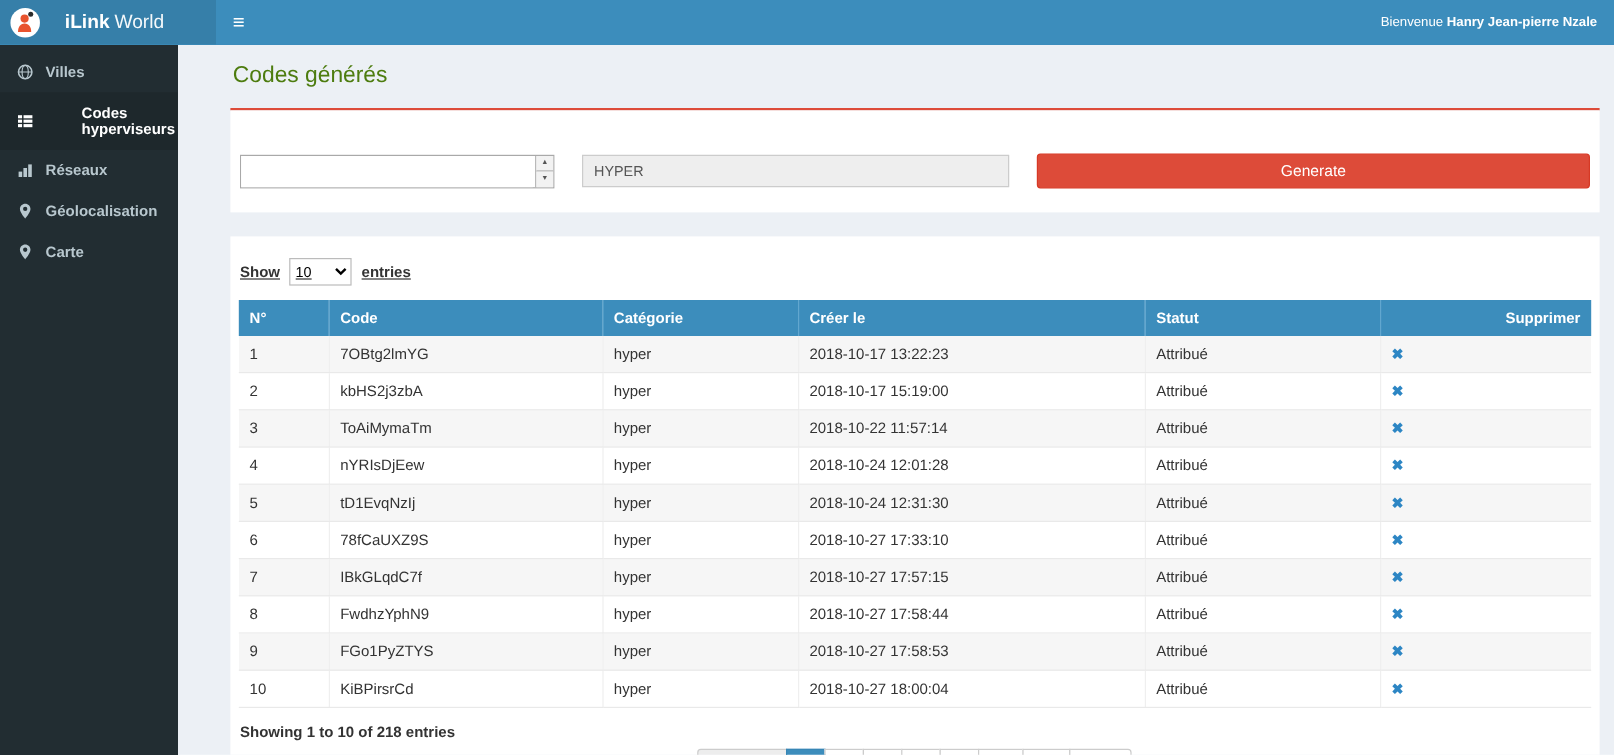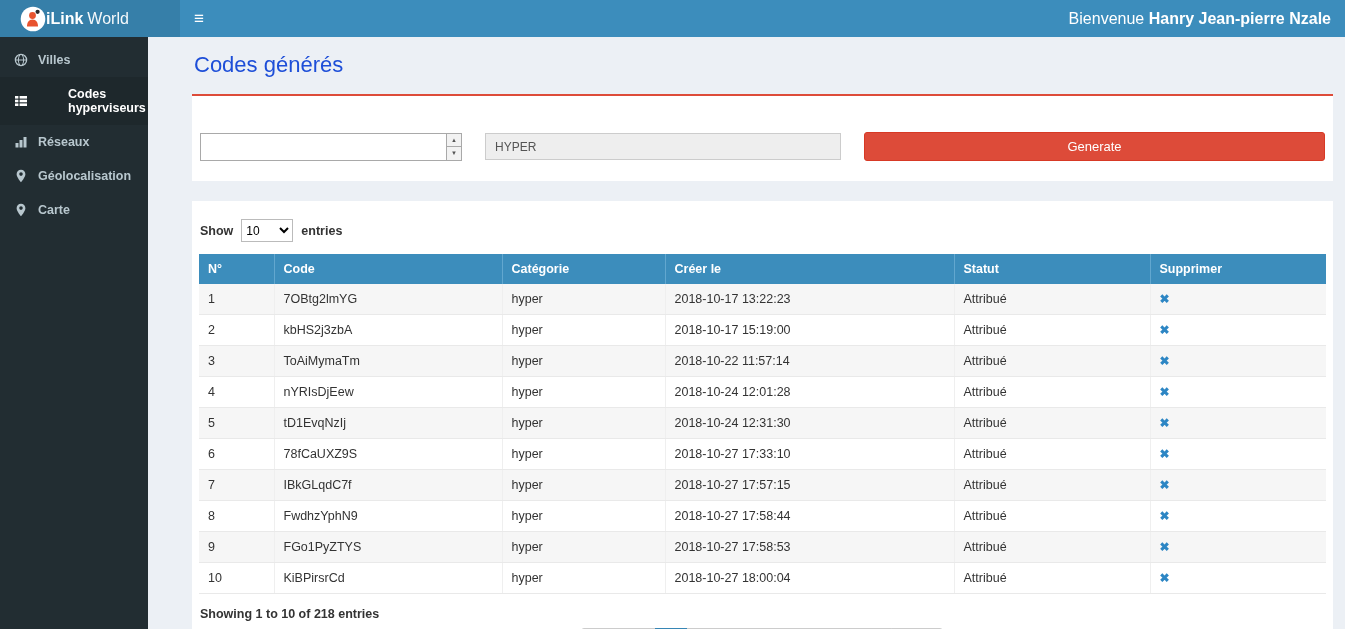--- a/index.html
+++ b/index.html
@@ -7,68 +7,68 @@
   body {
     width:1345px; height:629px; overflow:hidden;
     font-family:"Liberation Sans", sans-serif;
     background:#ecf0f5; color:#333;
   }
 
   
   .topbar { position:fixed; top:0; left:0; width:1345px; height:37px; display:flex; z-index:20; }
   .logo {
     width:180px; height:37px; background:#367fa9; color:#fff;
-    display:flex; align-items:center; gap:0; padding-left:20px; font-size:16px;
+    display:flex; align-items:center; gap:20px; padding-left:8px; font-size:16px;
   }
   .brand-bold { font-weight:bold; }
   .brand-light { font-weight:normal; opacity:.95; margin-left:4px; }
   .navstrip { flex:1; background:#3c8dbc; display:flex; align-items:center; justify-content:space-between; padding:0 14px; color:#fff; }
   .hamburger { font-size:17px; cursor:pointer; line-height:1; }
-  .welcome { font-size:16px;margin-left:48px; }
+  .welcome { font-size:11px;margin-left:48px; }
   .welcome b { font-weight:bold; }
 
   
   .sidebar { position:fixed; top:37px; left:0; bottom:0; width:148px; background:#222d32; padding-top:6px; }
   .side-item {
     display:flex; align-items:center; gap:10px; padding:10px 14px;
     color:#b8c7ce; font-size:12.5px; font-weight:bold; cursor:pointer;
   }
   .side-item.active { background:#1e282c; color:#fff;gap:40px; }
   .side-item svg { flex:0 0 auto; }
 
   
   .content { position:absolute; left:180px; top:37px; right:0; bottom:0; padding:0 12px; overflow:hidden; }
-  .page-title { margin:15px 2px 0; font-size:22px; font-weight:normal; color:#1d4ed8; }
+  .page-title { margin:15px 2px 0; font-size:19px; font-weight:normal; color:#4d7c0f; }
   .red-rule { border:none; border-top:2px solid #dd4b39; margin:16px 0 0; }
 
   .form-panel { background:#fff; padding:36px 8px 20px; display:flex; align-items:center; gap:23px; }
   .qty-wrap { position:relative; width:262px; height:28px; border:1px solid #a9a9a9; background:#fff; }
   .qty-input { width:calc(100% - 17px); height:100%; border:none; outline:none; padding:0 5px; font-size:13px; font-family:inherit; }
   .spinner { position:absolute; right:0; top:0; bottom:0; width:15px; border-left:1px solid #a9a9a9; display:flex; flex-direction:column; }
   .spin-btn { flex:1; display:flex; align-items:center; justify-content:center; font-size:6px; color:#555; background:#f2f2f2; cursor:pointer; }
   .spin-btn.up { border-bottom:1px solid #a9a9a9; }
   .cat-input { width:356px; height:27px; background:#eee; border:1px solid #ccc; color:#555; padding:0 9px; font-size:12px; font-family:inherit; }
   .generate-btn {
     flex:1; height:29px; background:#dd4b39; border:1px solid #d73925; color:#fff;
     font-size:13px; border-radius:3px; cursor:pointer; font-family:inherit;
   }
 
   .table-panel { background:#fff; margin-top:20px; padding:12px 7px 10px; }
-  .dt-controls { display:flex; align-items:center; margin:6px 1px 12px; font-size:12.5px; font-weight:bold; color:#333; }
+  .dt-controls { display:flex; align-items:center; margin:6px 1px 12px; font-size:12.5px; font-weight:bold; color:#333;text-decoration:underline; }
   .dt-left { width:50%; display:flex; align-items:center; gap:8px; }
   .page-len-select { height:23px; width:52px; font-size:12px; border:1px solid #bbb; background:#fff; font-family:inherit; }
   .dt-right { width:50%; display:flex; align-items:center; gap:4px; padding-left:7px; }
   .search-input { width:113px; height:22px; border:1px solid #ccc; padding:0 5px; font-size:12px; font-family:inherit; }
 
   table.codes { width:100%; border-collapse:collapse; font-size:12.5px; color:#333; }
   table.codes thead th {
     background:#3c8dbc; color:#fff; text-align:left; padding:8px 9px;
     font-size:12.5px; font-weight:bold; border-right:1px solid #62a7cf;
   }
-  table.codes thead th:last-child { border-right:none; }
+  table.codes thead th:last-child { border-right:none;text-align:right; }
   table.codes tbody td { padding:8px 9px; border-bottom:1px solid #e9e9e9; border-right:1px solid #efefef; background-clip:padding-box; }
   table.codes tbody td:last-child { border-right:none; }
   table.codes tbody tr:nth-child(odd) td { background-color:#f6f6f6; }
   .del-x { color:#2d86c4; font-weight:bold; font-size:12px; cursor:pointer; }
 
   .dt-info { font-size:12.5px; font-weight:bold; color:#333; margin:13px 1px 0; }
   .pagination { display:flex; justify-content:center; margin-top:7px; }
   .page-btn {
     padding:6px 12px; border:1px solid #ccc; margin-left:-1px; background:#fff;
     font-size:12.5px; color:#333; cursor:pointer; user-select:none;

